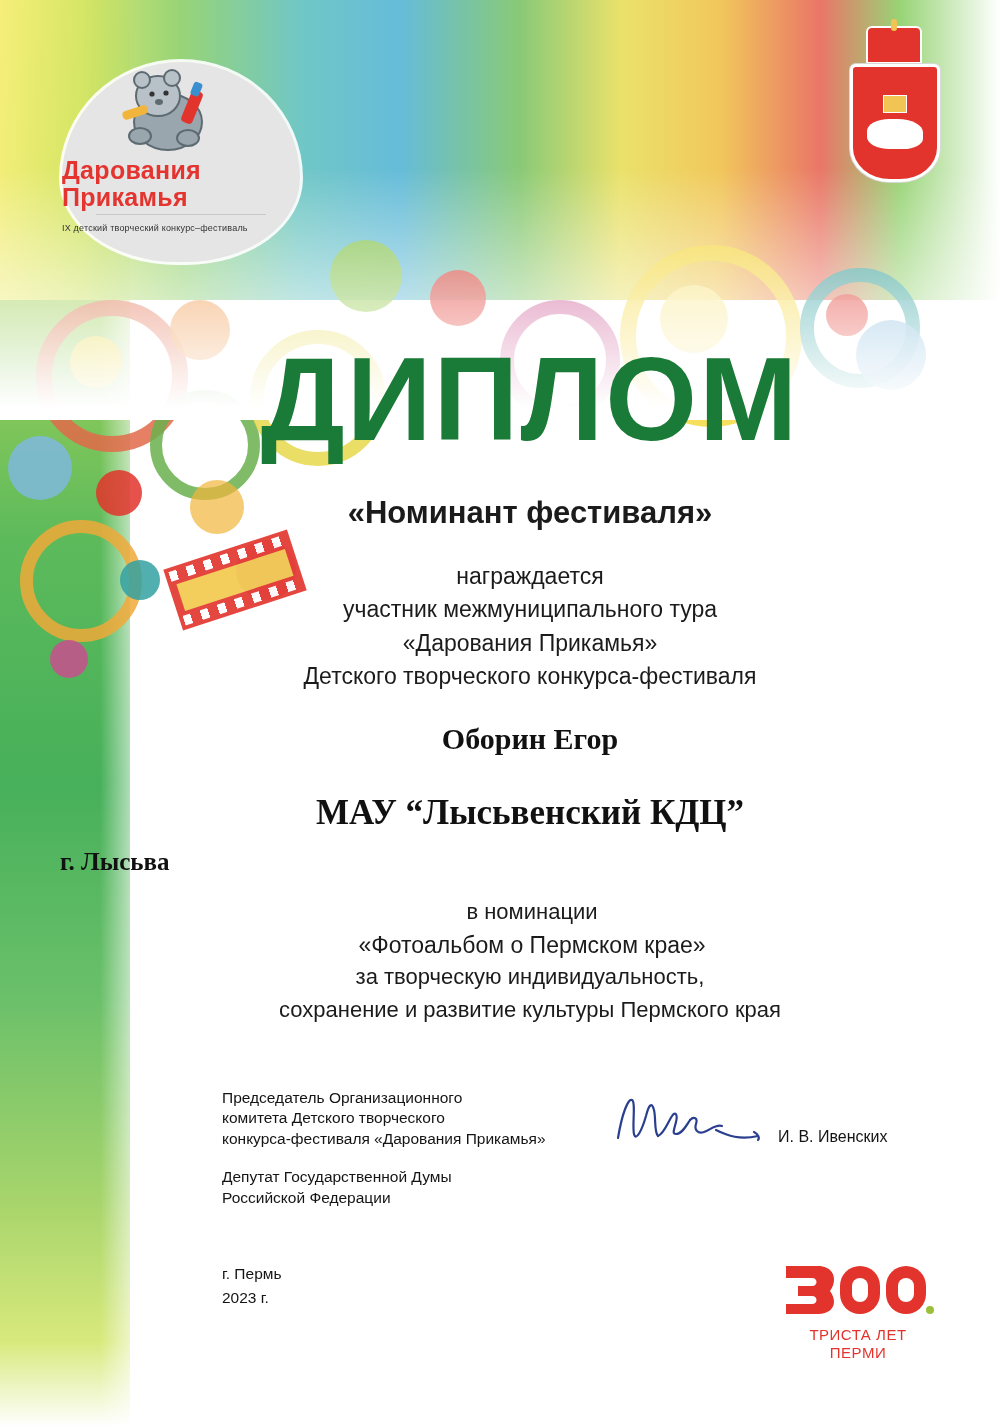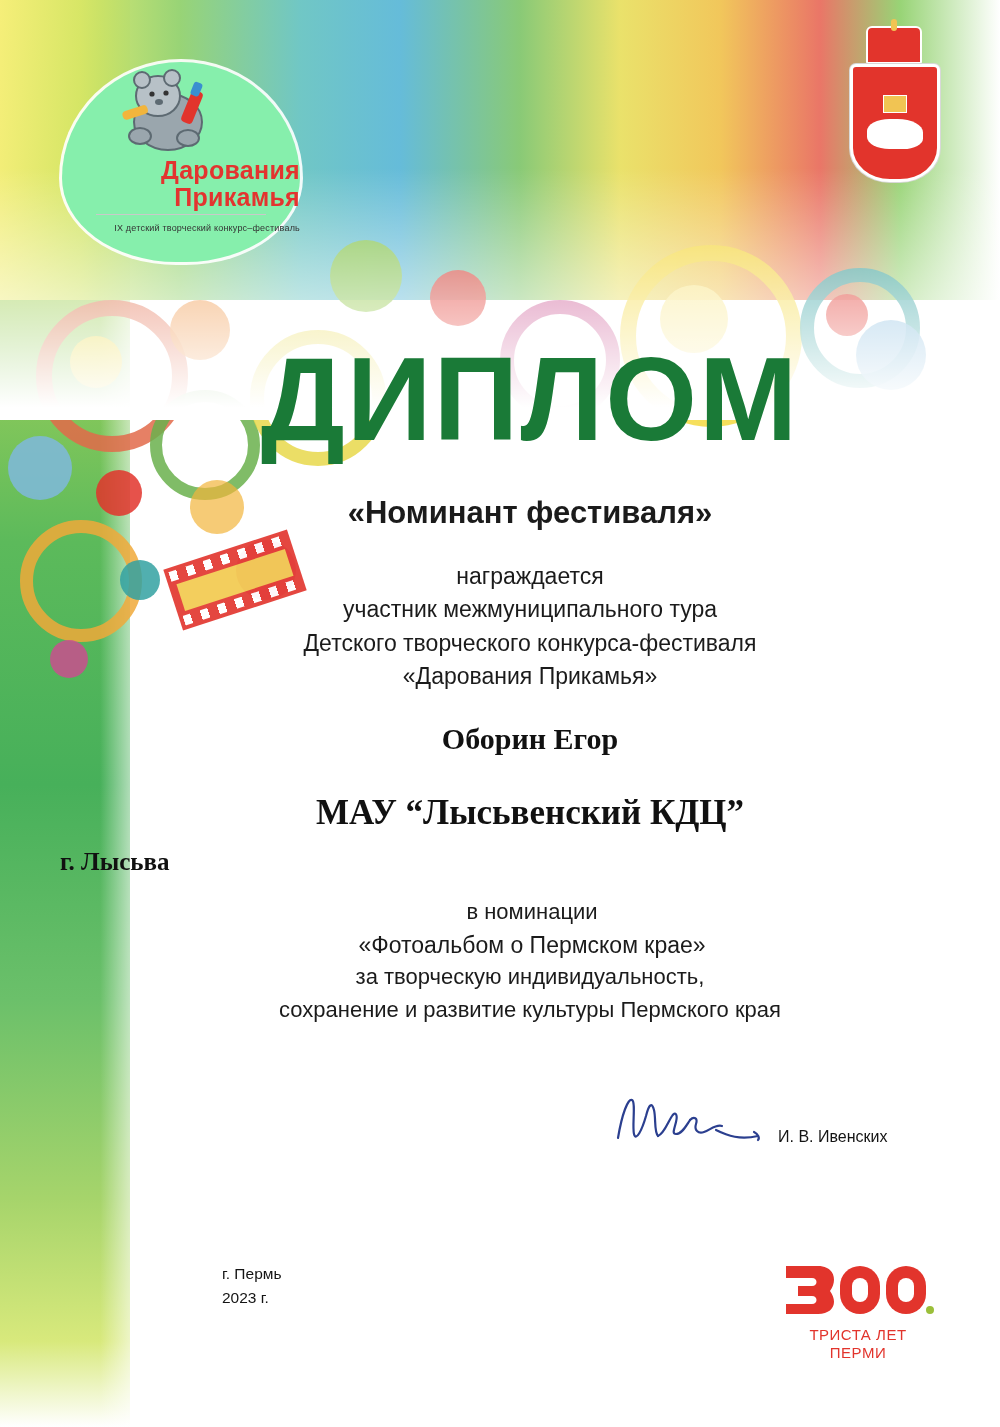--- a/index.html
+++ b/index.html
@@ -68,24 +68,24 @@
     position: absolute;
     border-radius: 50%;
     opacity: .85;
   }
 
   
   .logo {
     position: absolute;
     left: 62px; top: 62px;
     width: 238px; height: 200px;
-    background: #86efac;
+    background: #e5e5e5;
     border-radius: 50% 50% 48% 48% / 58% 58% 42% 42%;
     box-shadow: 0 0 0 3px rgba(255,255,255,.9);
-    text-align: right;
+    text-align: left;
   }
   .logo-bear {
     position: relative;
     width: 100%;
     height: 96px;
   }
   .logo-title1, .logo-title2 {
     color: #e3342f;
     font-weight: bold;
     font-size: 25px;
@@ -381,38 +381,45 @@
 
   <div class="content">
 
     <div class="diploma-word">ДИПЛОМ</div>
 
     <div class="nomination-title">«Номинант фестиваля»</div>
 
     <div class="award-block">
       <div>награждается</div>
       <div>участник межмуниципального тура</div>
+      <div>«Дарования Прикамья»</div>
       <div>Детского творческого конкурса-фестиваля</div>
-      <div>«Дарования Прикамья»</div>
     </div>
 
     <div class="recipient-name">Оборин Егор</div>
     <div class="org">МАУ “Лысьвенский КДЦ”</div>
     <div class="city-line">г. Лысьва</div>
 
     <div class="nomination-block">
       <div>в номинации</div>
       <div class="strong-line">«Фотоальбом о Пермском крае»</div>
     </div>
 
     <div class="reason-block">
       <div>за творческую индивидуальность,</div>
       <div>сохранение и развитие культуры  Пермского края</div>
     </div>
 
+    <div class="sign-left">
+      <div>Председатель Организационного</div>
+      <div>комитета Детского творческого</div>
+      <div>конкурса-фестиваля «Дарования Прикамья»</div>
+      <div class="para2">Депутат Государственной Думы</div>
+      <div>Российской Федерации</div>
+    </div>
 
     <div class="signature">
       <svg width="160" height="60" viewBox="0 0 160 60" xmlns="http://www.w3.org/2000/svg">
         <g fill="none" stroke="#2b3f8f" stroke-width="2.2" stroke-linecap="round">
           <path d="M6,46 C10,22 16,6 20,8 C24,10 20,34 22,42 C24,50 30,38 34,24 C37,12 40,10 42,18 C44,26 42,40 46,44"></path>
           <path d="M46,44 C52,42 56,30 60,24 C63,19 66,22 64,30 C62,38 60,42 64,42 C70,42 74,34 78,28"></path>
           <path d="M78,28 C82,24 86,26 84,32 C82,38 86,42 92,40 C98,38 104,32 110,34"></path>
           <path d="M104,38 C116,44 128,48 146,44"></path>
           <path d="M142,40 C146,42 148,46 146,48"></path>
         </g>

